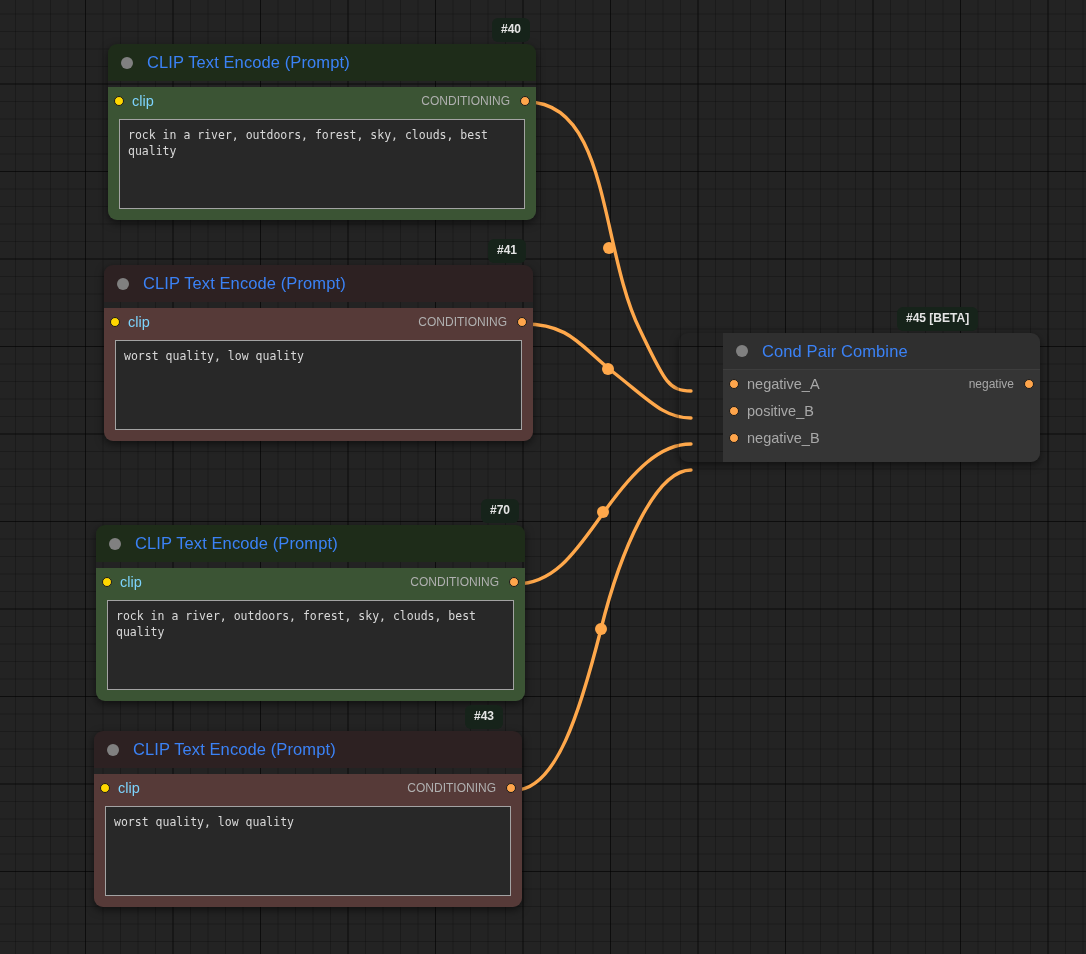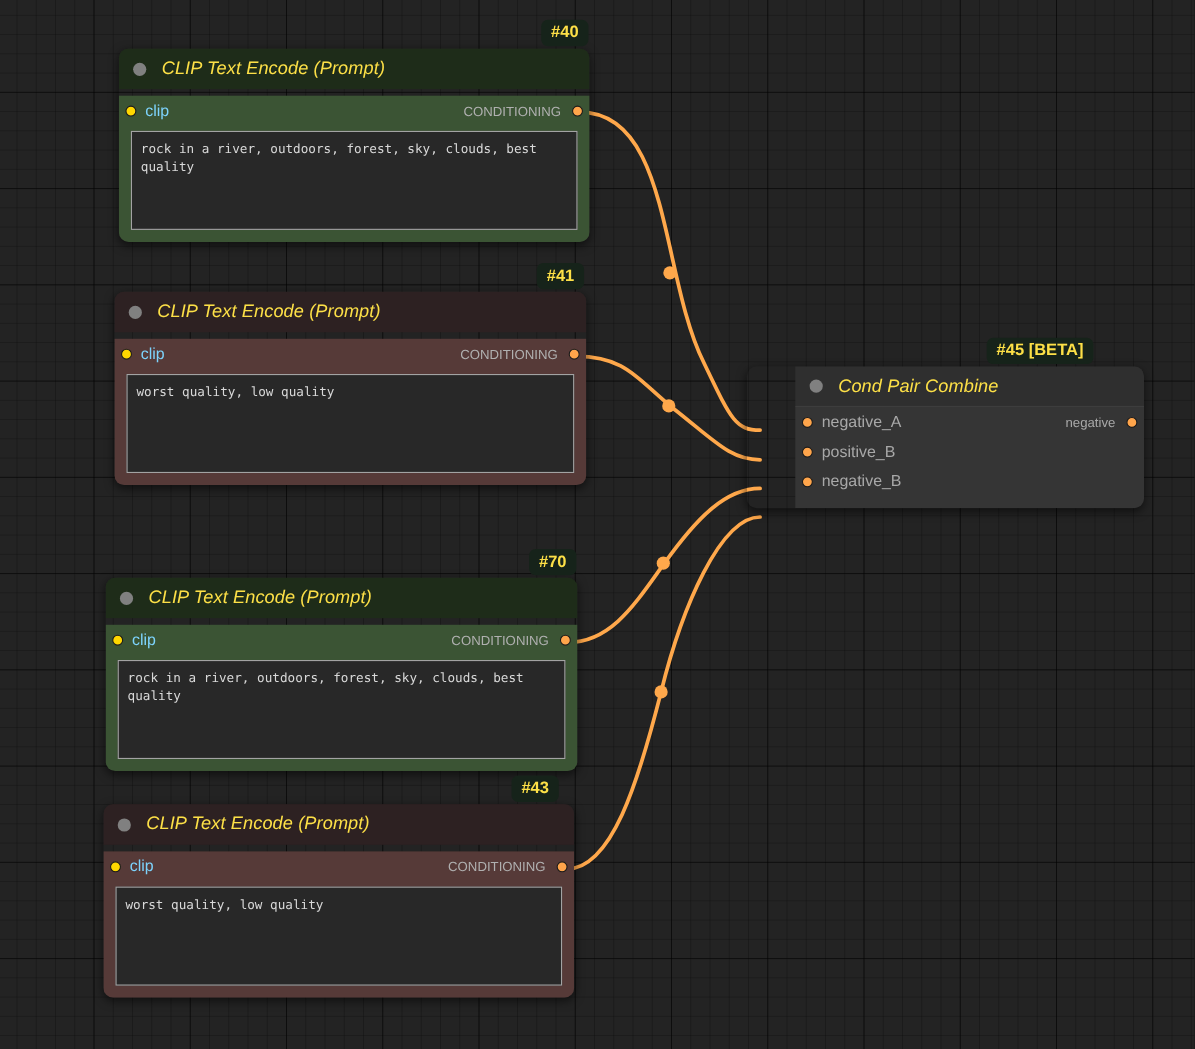--- a/index.html
+++ b/index.html
@@ -50,24 +50,23 @@
   .node-dot {
     width: 12px;
     height: 12px;
     border-radius: 50%;
     background: #808080;
     flex: 0 0 auto;
   }
   .node-title {
     margin-left: 14px;
     font-size: 16.5px;
-    color: #fde047;
+    color: #3b82f6;
     letter-spacing: 0.1px;
     white-space: nowrap;
-    font-style: italic;
   }
   .node-body {
     padding: 0 0 11px 0;
   }
 
   
   .slot-row {
     position: relative;
     height: 27px;
     display: flex;
@@ -124,22 +123,22 @@
 
   .theme-gray .node-header { background: #2f2f2f; border-bottom: 1px solid #3d3d3d; }
   .theme-gray .node-body   { background: #353535; }
   .theme-gray .slot-in-label,
   .theme-gray .slot-out-label { color: #a8a8a8; }
 
   
   .badge {
     position: absolute;
     background: #16231a;
-    color: #fde047;
-    font-size: 15px;
+    color: #e5e5e5;
+    font-size: 12px;
     font-weight: bold;
     padding: 3px 9px 4px 9px;
     border-radius: 6px;
     z-index: 4;
     white-space: nowrap;
     line-height: 17px;
   }
 
   .combine-cols {
     position: relative;

